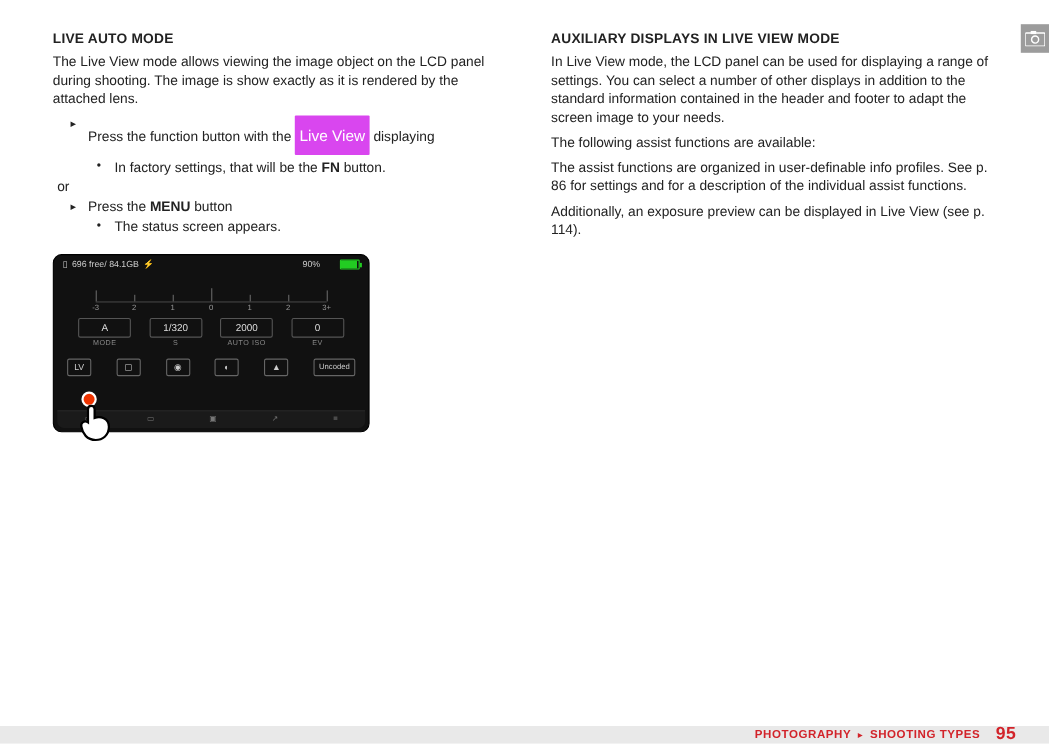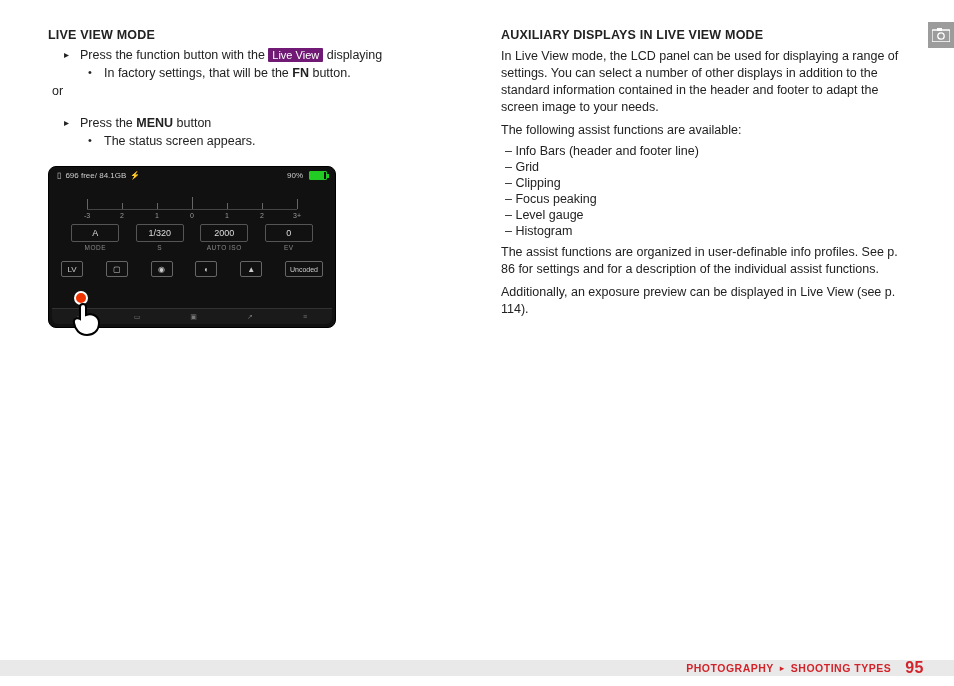--- a/index.html
+++ b/index.html
@@ -35,30 +35,30 @@
     font-weight: 700;
     letter-spacing: 0.2px;
     margin: 14px 0 6px 0;
   }
   .ind1 { margin-left: 16px; display: flex; align-items: flex-start; gap: 6px; margin-bottom: 4px; }
   .ind2 { margin-left: 40px; display: flex; align-items: flex-start; gap: 6px; margin-bottom: 4px; }
   .tri::before { content: "▸"; font-size: 10px; color:#222; position:relative; top:1px; flex:0 0 10px;}
   .dot::before { content: "•"; font-size: 11px; color:#222; flex:0 0 10px; }
   .pill {
     display: inline-block;
-    background: #701a75;
+    background: #d946ef;
     color: #fff;
-    font-size: 11px;
-    padding: 0 4px;
+    font-size: 14px;
+    padding: 11px 4px;
     border-radius: 1px;
     line-height: 14px;
     vertical-align: baseline;
   }
   .bold { font-weight: 700; }
-  .or { margin: 4px 0 18px 4px; }
+  .or { margin: 4px 0 4px 4px; }
   .dash-list { margin: 4px 0 6px 4px; }
   .dash-list div { margin-bottom: 2px; }
   .dash-list div::before { content: "– "; }
   .screenshot {
     margin-top: 18px;
     width: 288px;
     height: 162px;
     background: #111;
     border-radius: 8px;
     border: 1px solid #000;
@@ -126,21 +126,22 @@
     background:#9c9c9c; display:flex; align-items:center; justify-content:center;
   }
   .sideicon svg{display:block;}
 </style>
 </head>
 <body>
 
 <div class="page">
 
   <div class="col">
-    <h2 class="section">LIVE VIEW MODE</h2>
+    <h2 class="section">LIVE AUTO MODE</h2>
+    <p>The Live View mode allows viewing the image object on the LCD panel during shooting. The image is show exactly as it is rendered by the attached lens.</p>
 
 
     <div class="ind1 tri">
       <div>
         <span>Press the function button with the </span><span class="pill">Live View</span><span> displaying</span>
       </div>
     </div>
     <div class="ind2 dot">
       <div>
         <span>In factory settings, that will be the </span><span class="bold">FN</span><span> button.</span>
@@ -159,21 +160,21 @@
     </div>
 
 
     <div class="screenshot">
       <div class="ss-top">
         <span style="display:flex;gap:4px;align-items:center;">
           <span>▯</span>
           <span>696 free/ 84.1GB</span>
           <span>⚡</span>
         </span>
-        <span style="display:flex;gap:6px;align-items:flex-start;">
+        <span style="display:flex;gap:18px;align-items:flex-start;">
           <span>90%</span>
           <span class="ss-batt"></span>
         </span>
       </div>
       <div class="ss-scale">
         <div class="tick" style="left:0%;height:10px;"></div>
         <div class="tick" style="left:16.6%;height:6px;"></div>
         <div class="tick" style="left:33.3%;height:6px;"></div>
         <div class="tick" style="left:50%;height:12px;"></div>
         <div class="tick" style="left:66.6%;height:6px;"></div>
@@ -220,28 +221,20 @@
           <path d="M11 10 C11 6 17 6 17 10 L17 18 C22 16 30 18 30 26 C30 34 24 38 18 38 C10 38 6 32 5 26 C4 22 8 20 11 22 Z" fill="#fff" stroke="#000" stroke-width="2"></path>
         </svg>
       </div>
     </div>
   </div>
 
   <div class="col">
     <h2 class="section">AUXILIARY DISPLAYS IN LIVE VIEW MODE</h2>
     <p>In Live View mode, the LCD panel can be used for displaying a range of settings. You can select a number of other displays in addition to the standard information contained in the header and footer to adapt the screen image to your needs.</p>
     <p>The following assist functions are available:</p>
-    <div class="dash-list">
-      <div>Info Bars (header and footer line)</div>
-      <div>Grid</div>
-      <div>Clipping</div>
-      <div>Focus peaking</div>
-      <div>Level gauge</div>
-      <div>Histogram</div>
-    </div>
     <p>The assist functions are organized in user-definable info profiles. See p. 86 for settings and for a description of the individual assist functions.</p>
     <p>Additionally, an exposure preview can be displayed in Live View (see p. 114).</p>
   </div>
 </div>
 
 <div class="sideicon">
   <svg width="18" height="14" viewBox="0 0 18 14">
     <rect x="0" y="2" width="18" height="12" rx="1" fill="none" stroke="#fff" stroke-width="1.3"></rect>
     <rect x="5" y="0" width="5" height="3" fill="#fff"></rect>
     <circle cx="9" cy="8" r="3.2" fill="none" stroke="#fff" stroke-width="1.3"></circle>

